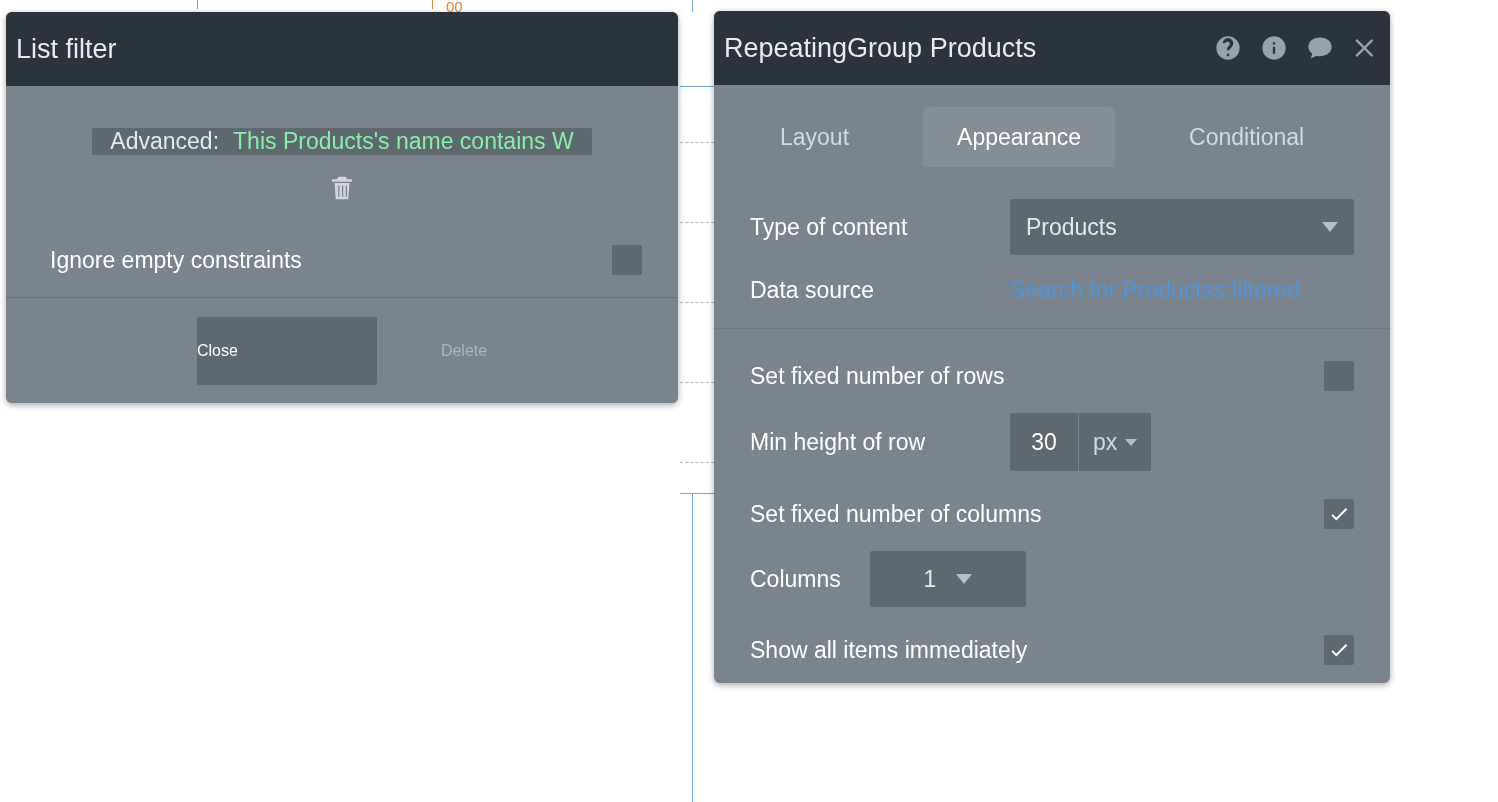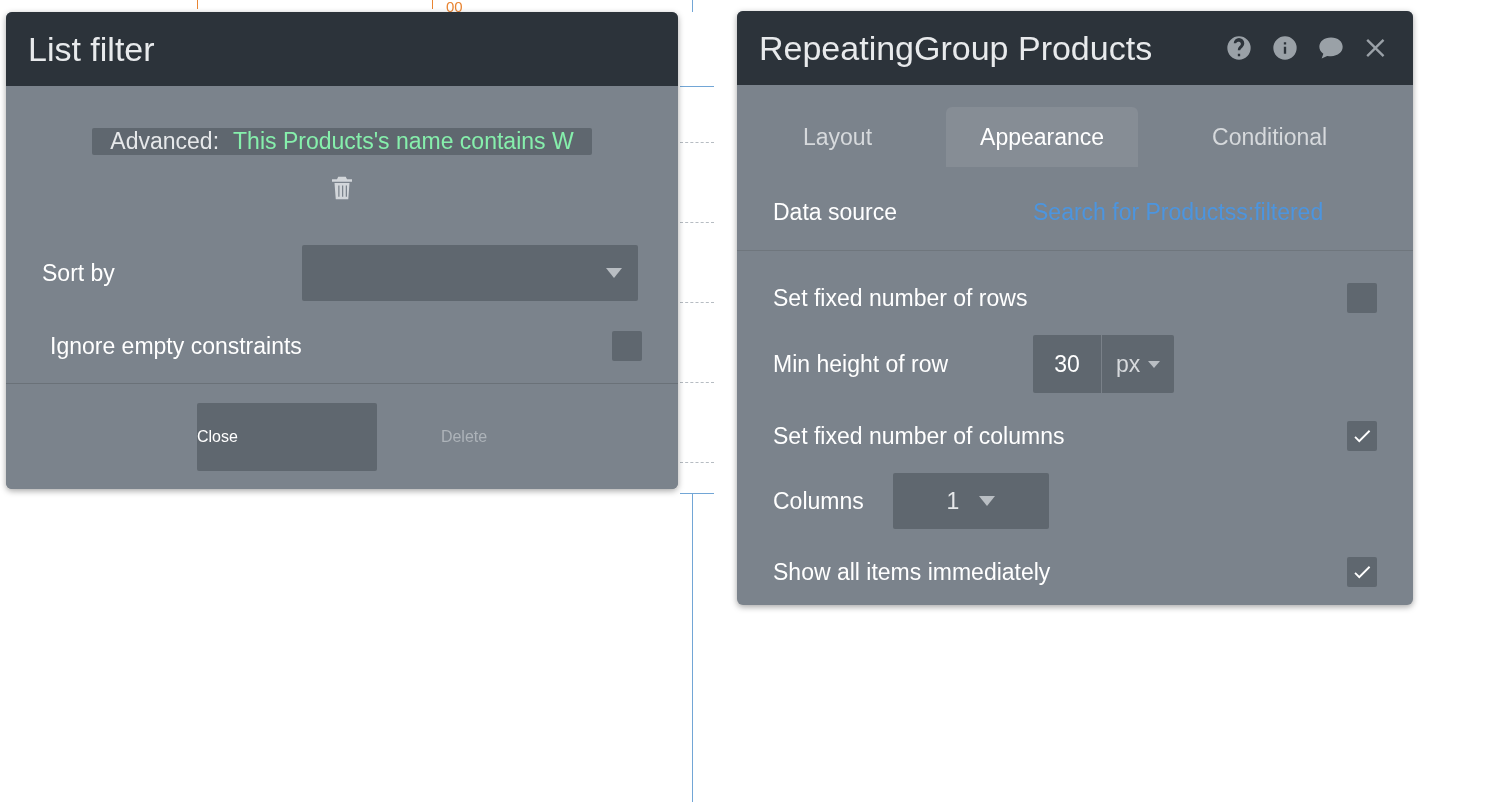--- a/index.html
+++ b/index.html
@@ -44,30 +44,30 @@
   }
 
   .panel {
     position: absolute;
     border-radius: 6px;
     box-shadow: 0 2px 6px rgba(0,0,0,.35);
     overflow: hidden;
     background: #7b838c;
   }
   .panel-left { left: 6px; top: 12px; width: 672px; }
-  .panel-right { left: 737px; top: 11px; width: 676px; }
+  .panel-right { left: 714px; top: 11px; width: 676px; }
 
   .panel-header {
     background: #2c333a;
     color: #e8eaec;
     height: 74px;
     display: flex;
     align-items: center;
-    padding: 0 22px;
-    font-size: 34px;
+    padding: 0 10px;
+    font-size: 27px;
     font-weight: 400;
     justify-content: space-between;
   }
   .header-icons { display:flex; gap:18px; align-items:center; }
   .header-icons .hicon { width:28px; height:28px; display:flex; align-items:center; justify-content:center; fill:#9aa1a7; cursor:pointer; }
 
   .panel-body { background:#7b838c; color:#ffffff; font-size:23px; padding: 0 36px; }
 
   
   .constraint-row {
@@ -219,29 +219,20 @@
   </div>
   <div class="panel-body">
     <div class="constraint-row">
       <div class="constraint-box">
         <span class="prefix">Advanced:</span>
         <span class="expr">This Products's name contains W</span>
       </div>
       <svg class="trash-icon" viewBox="0 0 24 24">
         <path d="M9 3h6l1 2h4v2H4V5h4l1-2zM6 8h12l-1 13H7L6 8zm3 2v9h1v-9H9zm3 0v9h1v-9h-1zm3 0v9h1v-9h-1z"></path>
       </svg>
-    </div>
-    <div class="row">
-      <div class="label">Sort by</div>
-      <div class="select-wide" style="flex:0 0 336px;">
-        <div class="select">
-          <span></span>
-          <span class="caret"></span>
-        </div>
-      </div>
     </div>
     <div class="row" style="margin-bottom:22px;margin-left:8px;">
       <div class="label" style="flex:1;">Ignore empty constraints</div>
       <div class="checkbox"></div>
     </div>
   </div>
   <div class="panel-footer">
     <div class="btn-close">
       <span>Close</span>
     </div>
@@ -287,20 +278,29 @@
           <span>Appearance</span>
         </div>
       <div class="tab">
           <span>Conditional</span>
         </div>
     </div>
 
     <div style="background:#7b838c; padding:0 20px;">
       <div class="prop-section">
         <div class="prop-row">
+          <div class="plabel">Type of content</div>
+          <div class="select-wide">
+            <div class="select">
+              <span>Products</span>
+              <span class="caret"></span>
+            </div>
+          </div>
+        </div>
+        <div class="prop-row">
           <div class="plabel">Data source</div>
           <div class="plink">Search for Productss:filtered</div>
         </div>
       </div>
 
       <div class="divider"></div>
 
       <div class="prop-section">
         <div class="prop-row">
           <div class="plabel" style="flex:1;">Set fixed number of rows</div>

